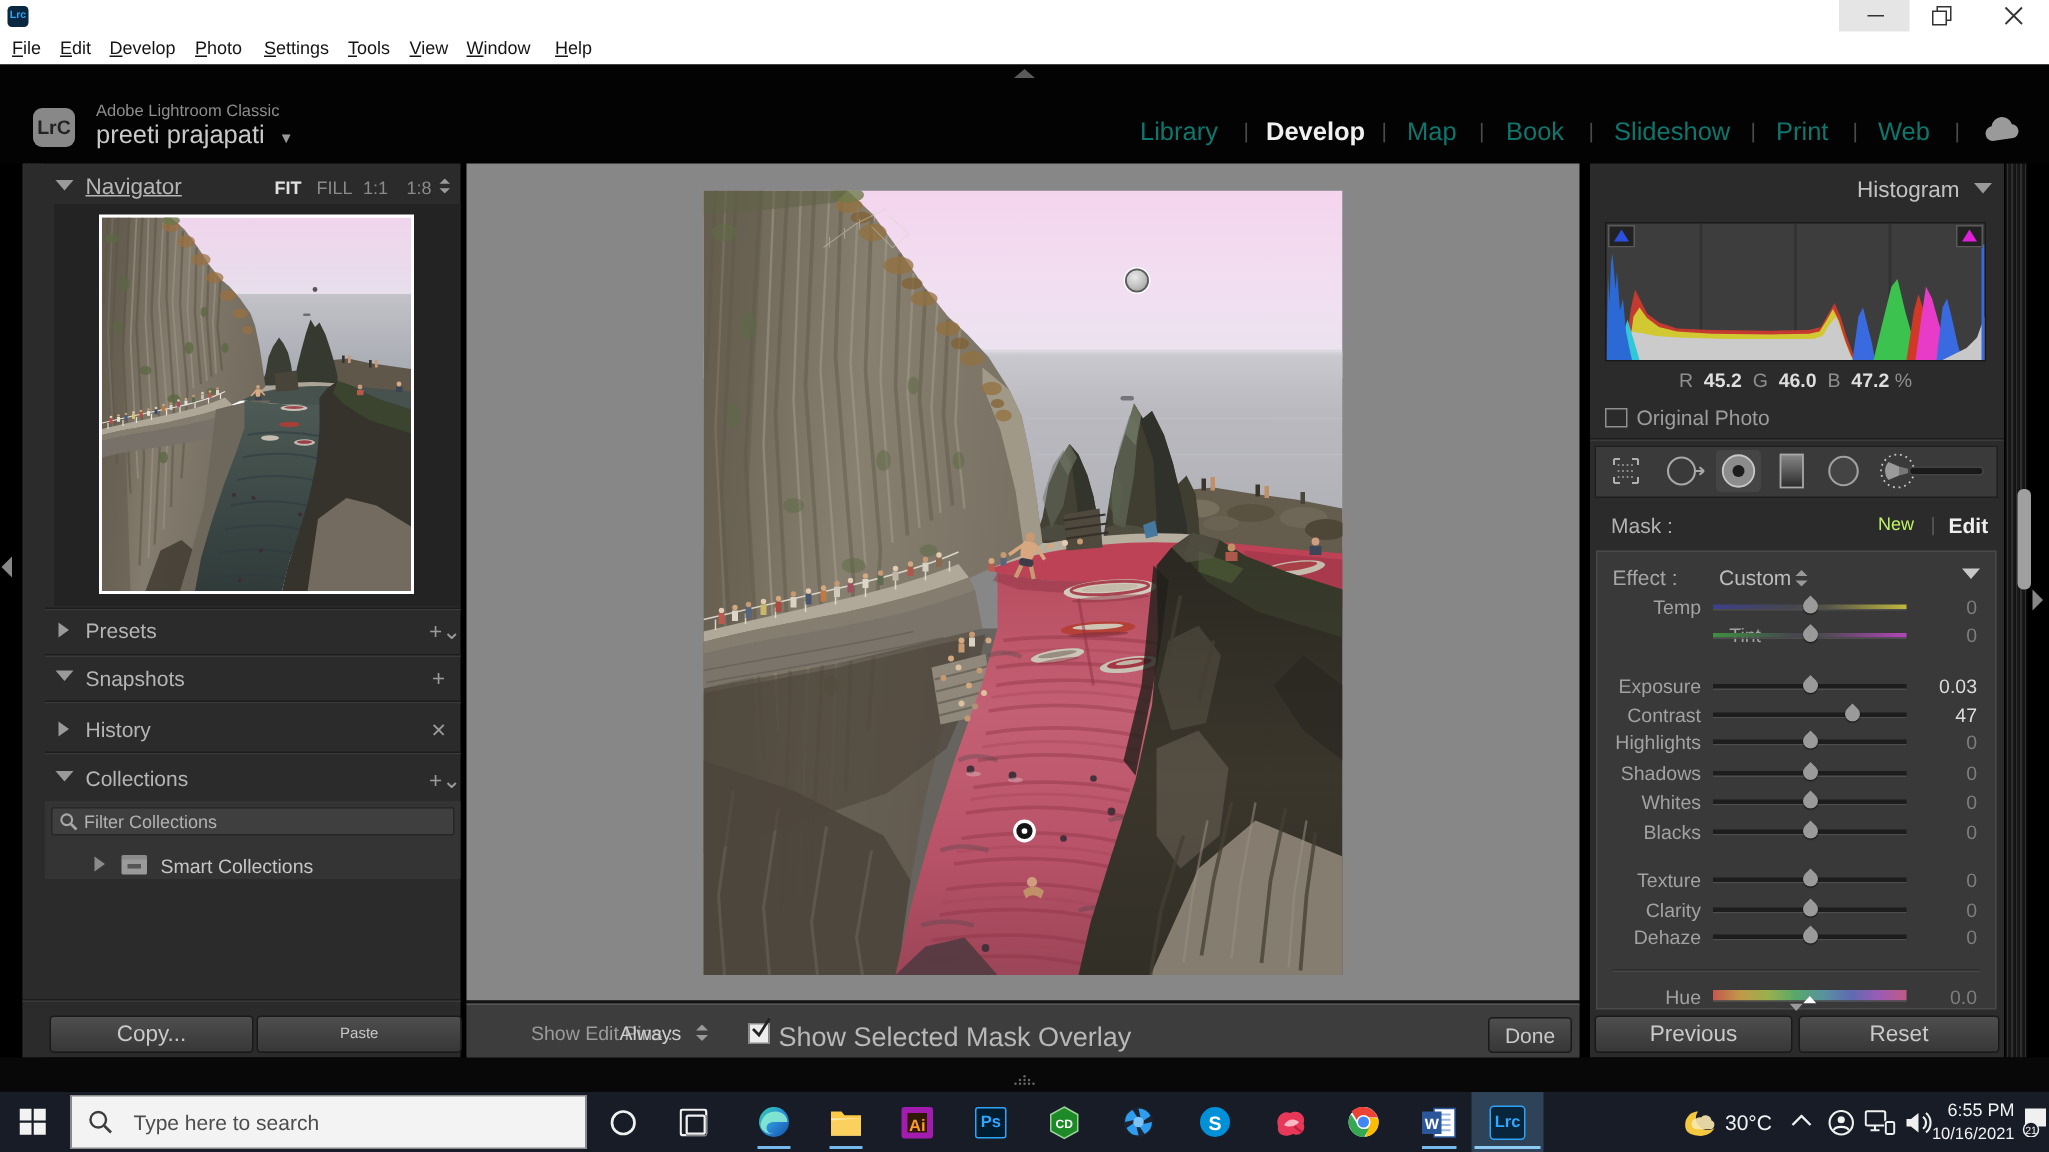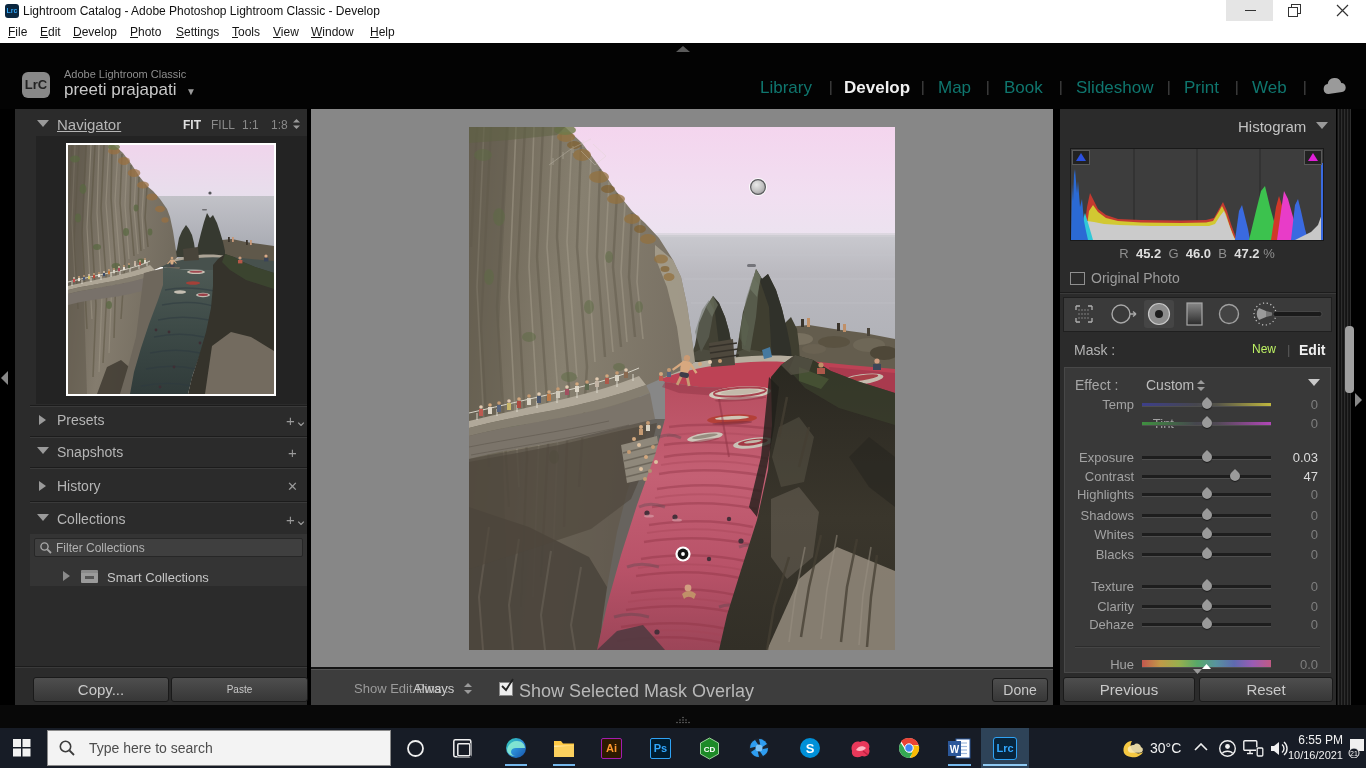--- a/index.html
+++ b/index.html
@@ -49,21 +49,20 @@
 .slbl{position:absolute;left:1054px;width:80px;text-align:right;font-size:13px;color:#a2a2a2;}
 .strk{position:absolute;left:1142px;width:129px;height:3px;background:#1d1d1d;border-bottom:1px solid #4e4e4e;}
 .sval{position:absolute;left:1284px;width:34px;text-align:right;font-size:13px;color:#7e7e7e;}
 .pin{position:absolute;width:10px;height:10px;background:#9a9a9a;border-radius:0 50% 50% 50%;transform:rotate(45deg);box-shadow:0.5px 0.5px 1px rgba(0,0,0,0.7);}
 </style></head>
 <body>
 <div id="stage">
 
 <div id="titlebar" class="abs"></div>
 <div id="lric" class="abs">Lrc</div>
-<div class="abs ttl" id="ttltext" style="left:23px;top:4px;font-size:12px;color:#111;">Lightroom Catalog - Adobe Photoshop Lightroom Classic - Develop</div>
 <div id="minbtn" class="abs"></div>
 <div id="mindash" class="abs"></div>
 <svg class="abs" style="left:1288px;top:4px" width="14" height="14">
       <rect x="3.5" y="0.5" width="9" height="9" fill="none" stroke="#333"></rect>
       <rect x="0.5" y="3.5" width="9" height="9" fill="#fff" stroke="#333"></rect>
     </svg>
 <svg class="abs" style="left:1336px;top:4px" width="14" height="14">
       <path d="M1,1 L12,12 M12,1 L1,12" stroke="#333" stroke-width="1.2"></path>
     </svg>
 
@@ -909,21 +908,21 @@
         <circle cx="11" cy="11" r="10" fill="url(#edg)"></circle>
         <path d="M2,13 C3,7 7,4 12,4 C17,4 20,7.5 20,11 L11,11 C8,11 6,12.5 6,15 C6,17 8,19 11,19 C6.5,19.5 2.5,17 2,13 Z" fill="#8ef0d2" opacity="0.85"></path>
       </svg>
 
   <svg class="abs" style="left:553px;top:738px" width="22" height="20" viewBox="0 0 22 20">
         <path d="M1,3 L8,3 L10,5.5 L21,5.5 L21,19 L1,19 Z" fill="#ffca45"></path>
         <path d="M1,7.5 L21,7.5 L21,19 L1,19 Z" fill="#ffe9a8"></path>
         <path d="M1,9 L21,7.5 L21,19 L1,19 Z" fill="#fbd05e"></path>
       </svg>
 
-  <div class="abs" style="left:601px;top:738px;width:21px;height:21px;background:#2d1a00;border:1px solid #a21caf;border-radius:2px;box-sizing:border-box;color:#ff9a2e;font-size:11px;font-weight:bold;text-align:center;line-height:19px;">Ai</div>
+  <div class="abs" style="left:601px;top:738px;width:21px;height:21px;background:#2d1a00;border:4px solid #a21caf;border-radius:2px;box-sizing:border-box;color:#ff9a2e;font-size:11px;font-weight:bold;text-align:center;line-height:19px;">Ai</div>
 
   <div class="abs" style="left:650px;top:738px;width:21px;height:21px;background:#001d30;border:1px solid #2fa3f5;border-radius:2px;box-sizing:border-box;color:#31a8ff;font-size:11px;font-weight:bold;text-align:center;line-height:19px;">Ps</div>
 
   <svg class="abs" style="left:698px;top:737px" width="23" height="23" viewBox="0 0 23 23">
         <path d="M11.5,1 L20.5,6 L20.5,17 L11.5,22 L2.5,17 L2.5,6 Z" fill="#1d8a27" stroke="#9ad29a" stroke-width="1"></path>
         <text x="11.5" y="15" font-size="8" font-weight="bold" fill="#fff" text-anchor="middle" font-family="Liberation Sans">CD</text>
       </svg>
 
   <svg class="abs" style="left:748px;top:737px" width="22" height="22" viewBox="0 0 22 22">
         <circle cx="11" cy="11" r="10" fill="#1b2430"></circle>

